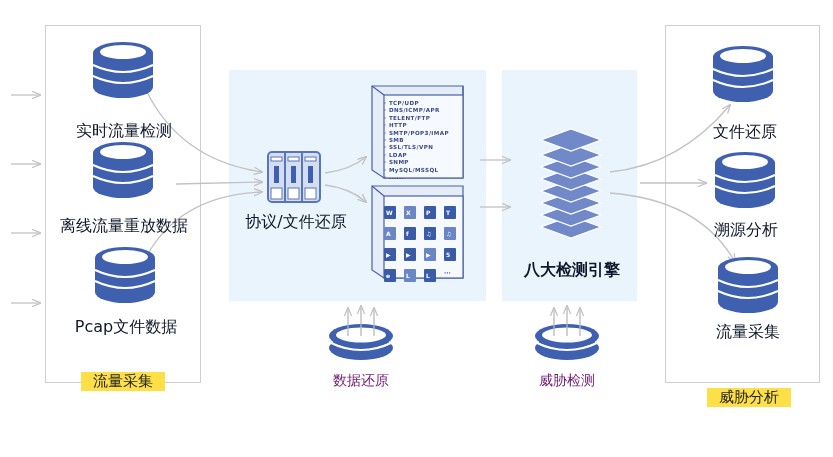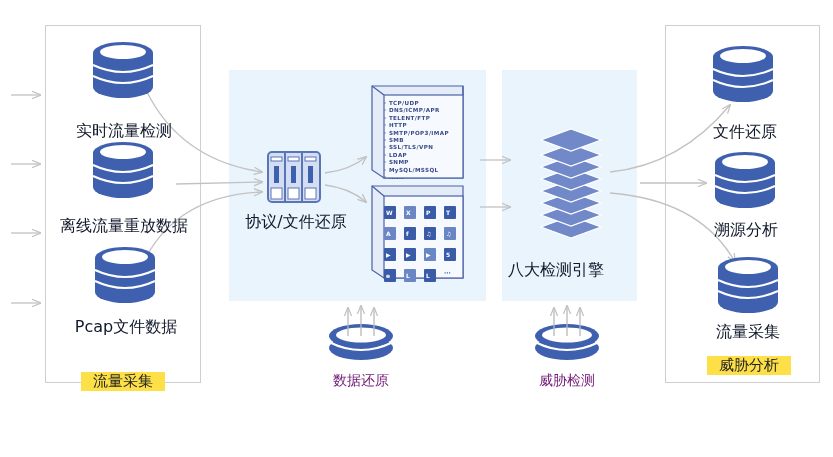--- a/index.html
+++ b/index.html
@@ -22,21 +22,21 @@
   .ficon span { position: absolute; left: 2px; top: 3px; font-size: 6px; color: #fff; font-weight: bold; line-height: 7px; }
   .ficon.dots { background: transparent; color: #3a5ba8; font-size: 9px; line-height: 10px; }
 </style>
 </head>
 <body>
 
 <div class="frame" style="left:45px;top:25px;width:156px;height:358px;"></div>
 <div class="frame-title" style="left:123px;top:372px;">流量采集</div>
 
 <div class="frame" style="left:665px;top:25px;width:155px;height:358px;"></div>
-<div class="frame-title" style="left:749px;top:356px;">威胁分析</div>
+<div class="frame-title" style="left:749px;top:388px;">威胁分析</div>
 
 <div class="panel" style="left:229px;top:70px;width:257px;height:231px;"></div>
 <div class="panel" style="left:502px;top:70px;width:135px;height:231px;"></div>
 
 <svg class="layer" width="833" height="457" viewBox="0 0 833 457">
   <defs>
     <marker id="ah" viewBox="0 0 10 10" refX="9" refY="5" markerWidth="7" markerHeight="7" orient="auto">
       <path d="M0,1 L10,5 L0,9" fill="none" stroke="#c2c2c2" stroke-width="1.4"></path>
     </marker>
     <g id="db">
@@ -213,20 +213,20 @@
     <div class="ficon dots">
       <span style="color: rgb(58, 91, 168); left: 0px; top: 0px;">···</span>
     </div>
   </div>
 
 <div class="label" style="left:124px;top:121px;">实时流量检测</div>
 <div class="label" style="left:124px;top:216px;">离线流量重放数据</div>
 <div class="label" style="left:126px;top:317px;">Pcap文件数据</div>
 
 <div class="label" style="left:296px;top:212px;">协议/文件还原</div>
-<div class="label" style="left:556px;top:260px;">八大检测引擎</div>
+<div class="label" style="left:572px;top:260px;font-weight:bold;">八大检测引擎</div>
 
 <div class="label-lg" style="left:361px;top:372px;">数据还原</div>
 <div class="label-lg" style="left:567px;top:372px;">威胁检测</div>
 
 <div class="label" style="left:745px;top:122px;">文件还原</div>
 <div class="label" style="left:746px;top:220px;">溯源分析</div>
 <div class="label" style="left:748px;top:322px;">流量采集</div>
 
 </body></html>

